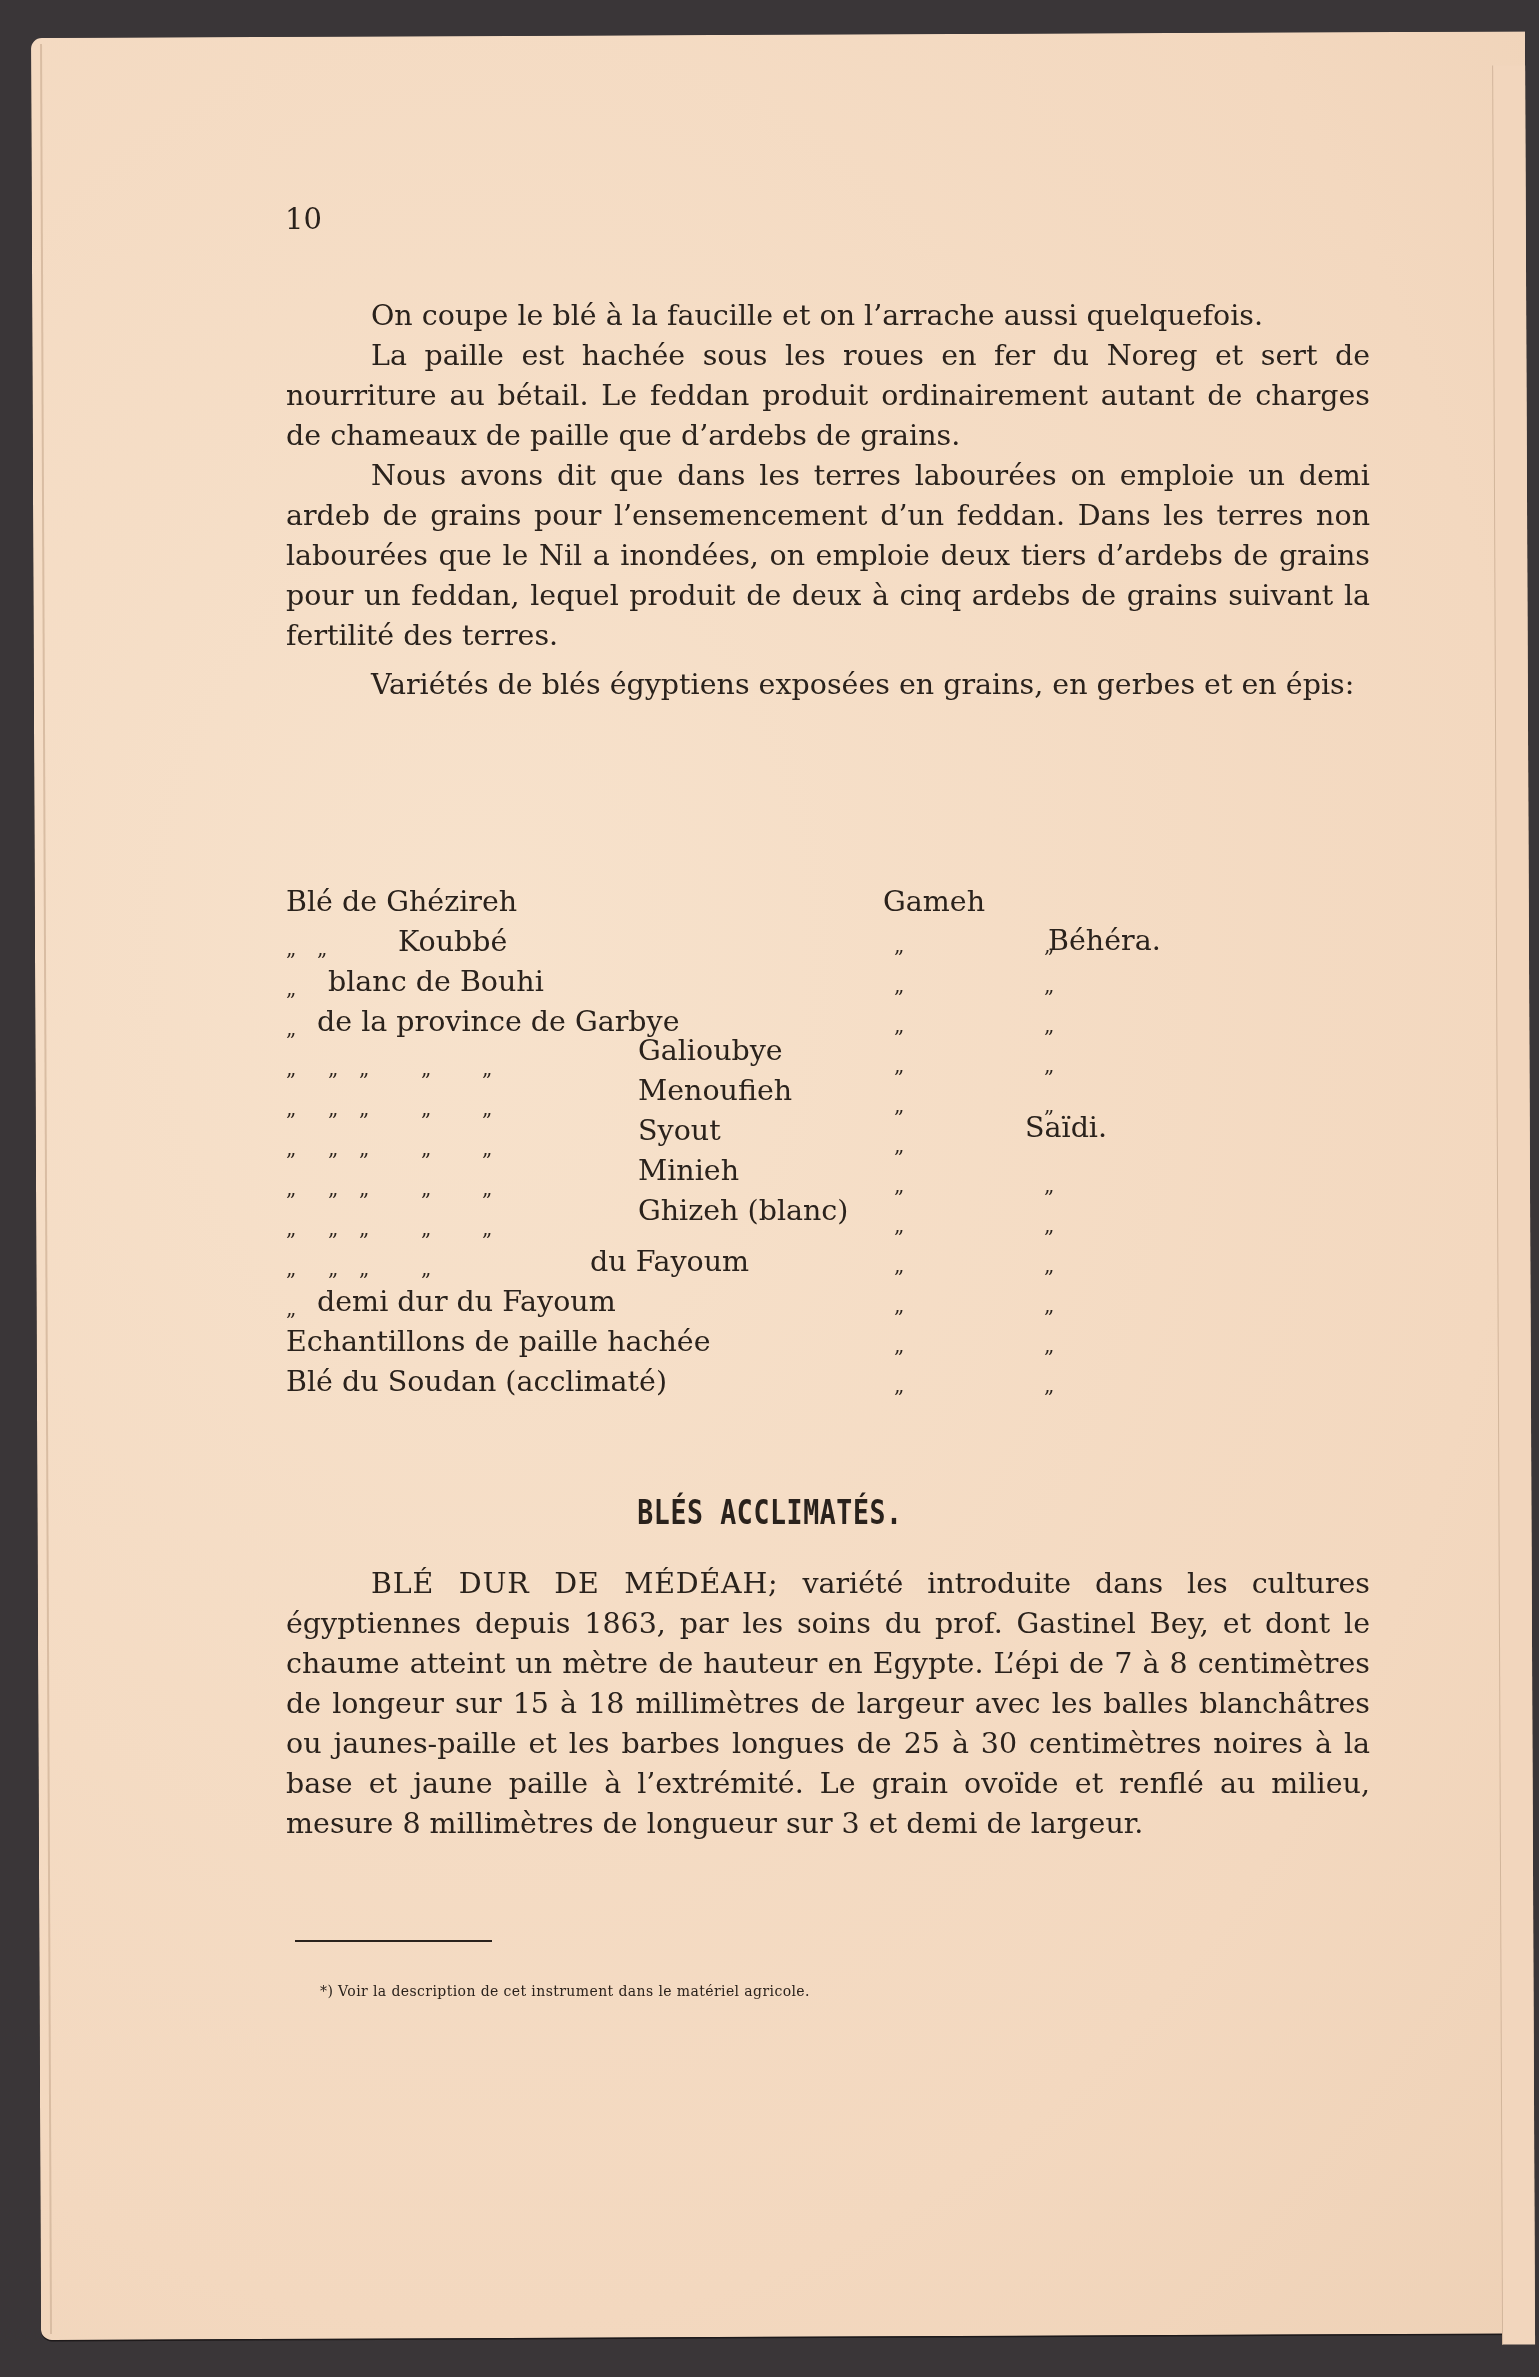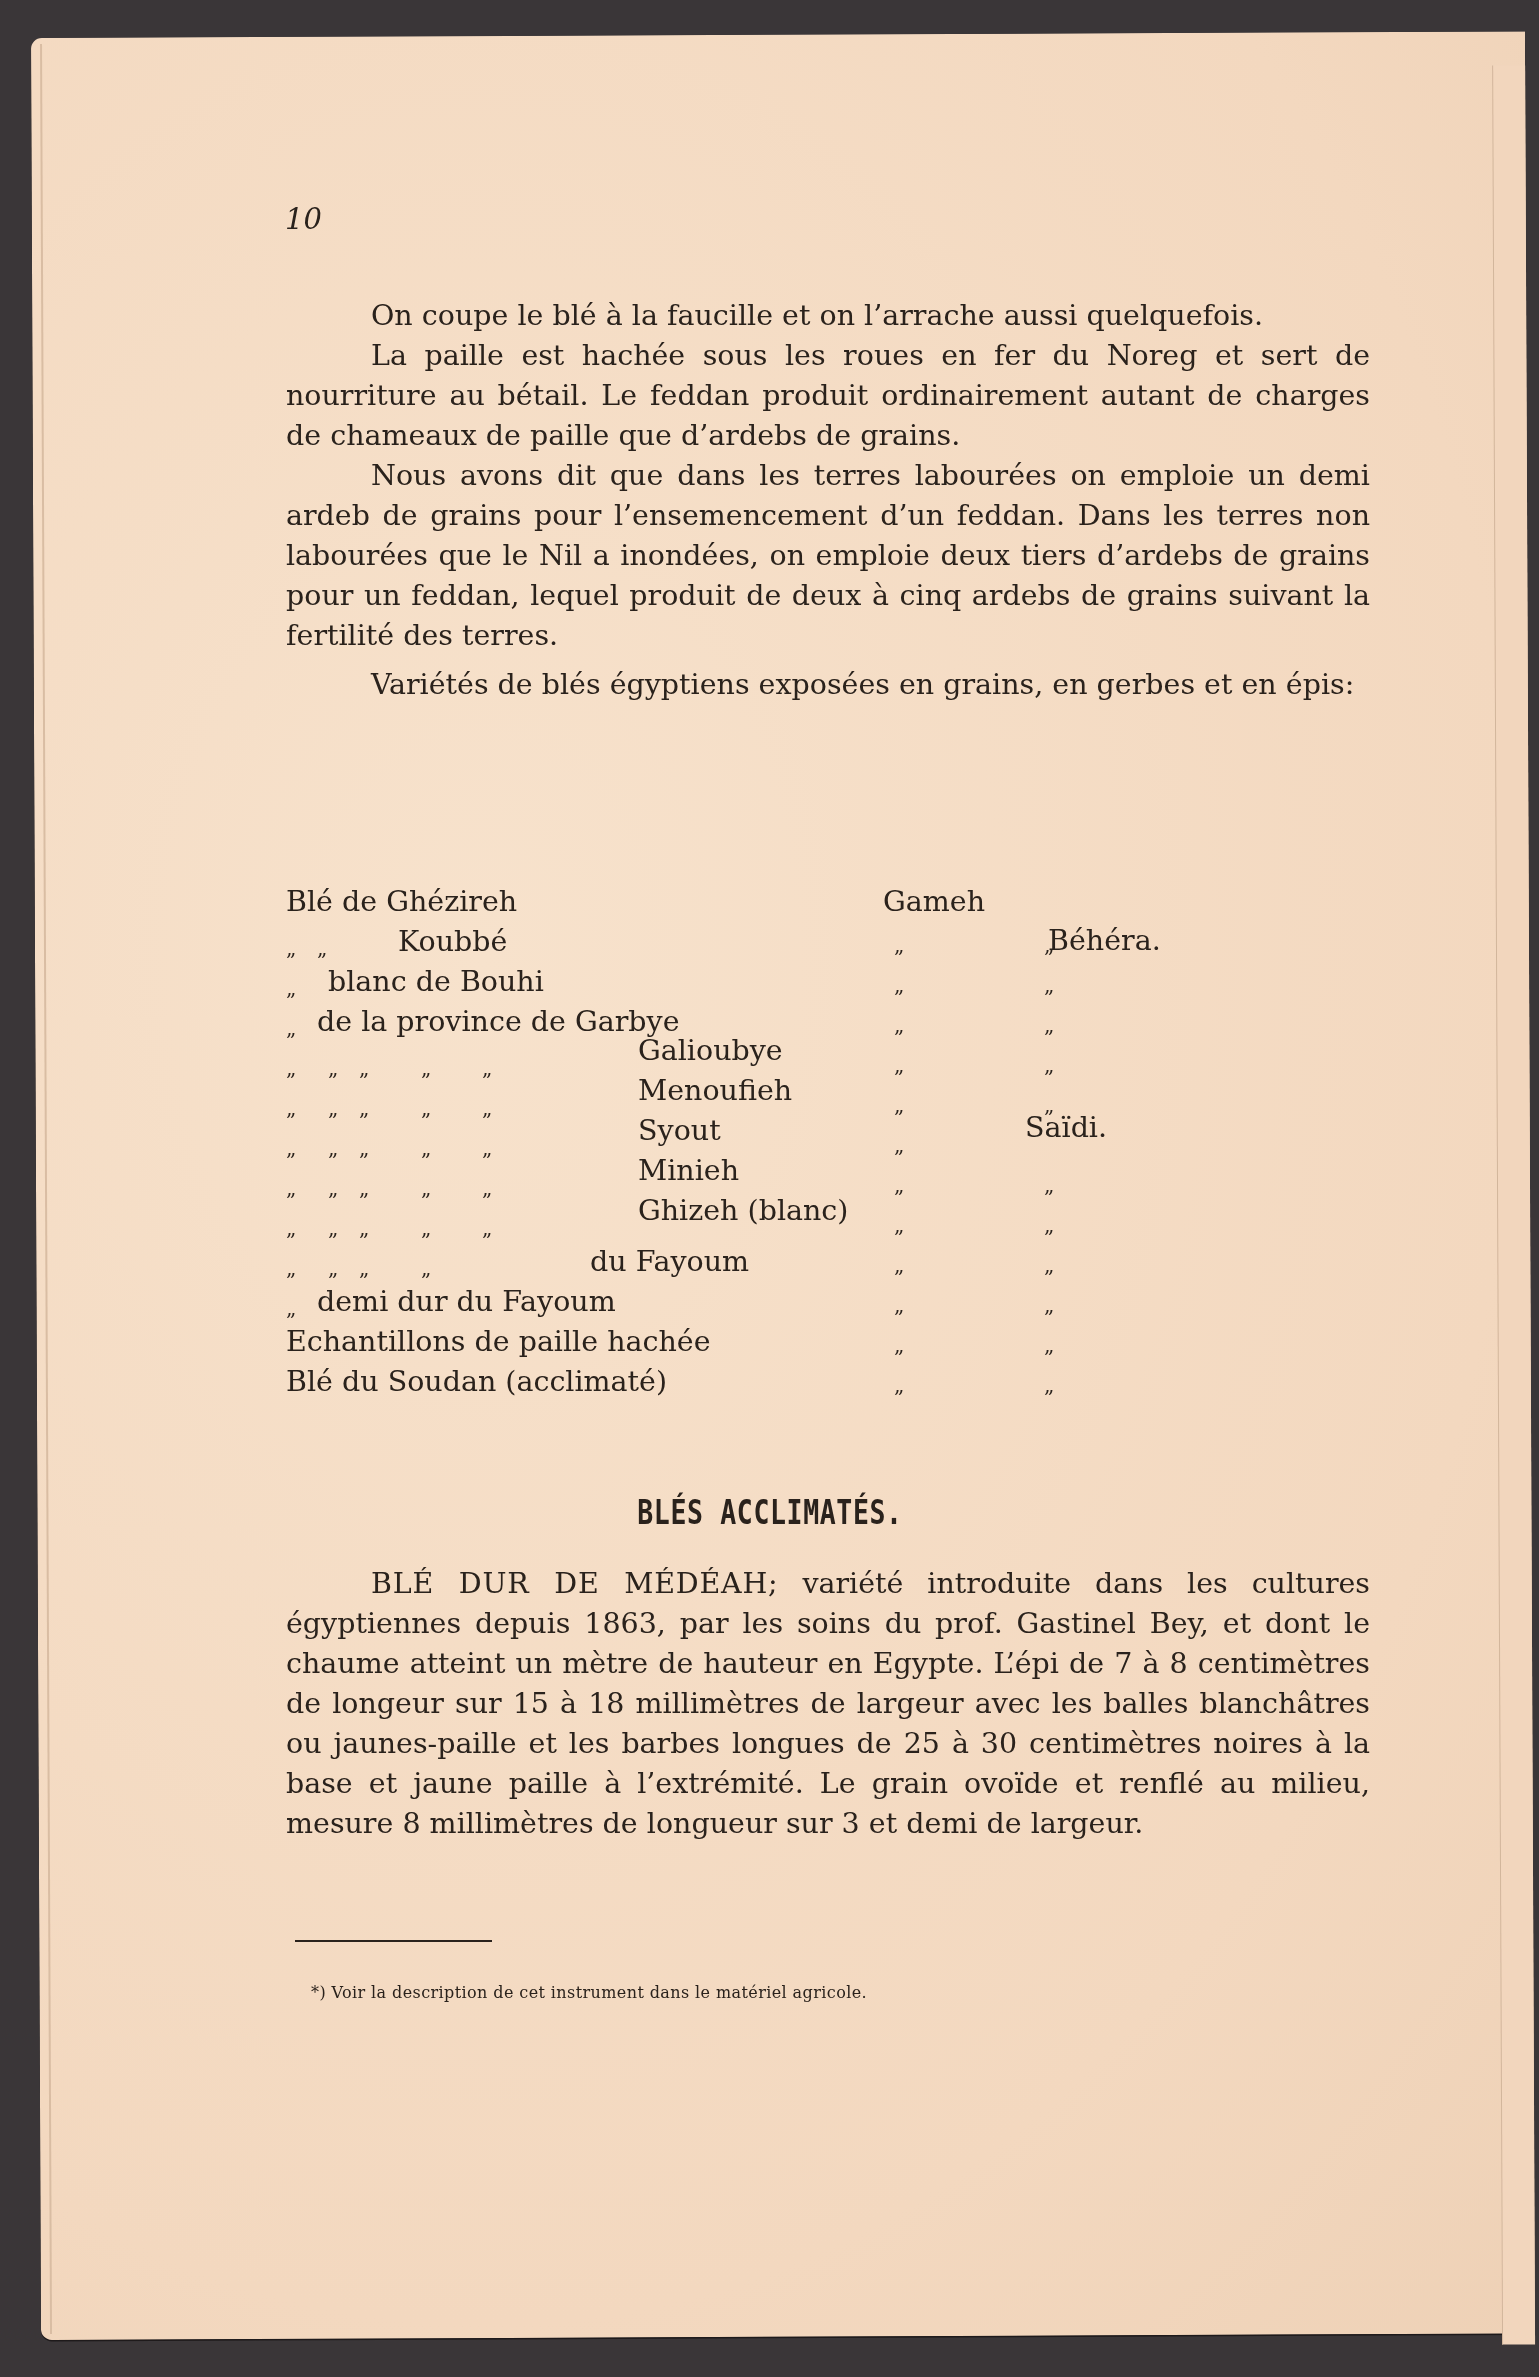--- a/index.html
+++ b/index.html
@@ -21,39 +21,39 @@
     transform-origin: top left;
   }
   .page::before {
     content: ""; position: absolute; left: 9.2px; top: 6.2px; bottom: 6.2px;
     width: 1.5px; background: #d9bda3;
   }
   .next-page-edge {
     position: absolute; right: 0; top: 34px; width: 32px; height: 2279px;
     background: #f2d6bd; border-left: 1.5px solid #d2b69c;
   }
-  .pagenum { position: absolute; left: 285px; top: 202px; font-size: 29px; font-style: italic; }
+  .pagenum { position: absolute; left: 285px; top: 202px; font-size: 29px; }
   .para { position: absolute; left: 286px; width: 1084px; font-size: 28.5px; line-height: 40px; text-align: justify; }
   .para p { margin: 0; text-indent: 85px; }
   .table { position: absolute; left: 286px; top: 885px; width: 924px; }
   .row { position: relative; height: 40px; font-size: 28.5px; }
   .row .c1 { position: absolute; white-space: nowrap; }
   .row .q { position: absolute; font-size: 20px; top: 10.8px; }
   .row .c2 { position: absolute; left: 608px; top: 7.7px; font-size: 20px; }
   .row .c3 { position: absolute; left: 758px; top: 7.7px; font-size: 20px; }
   .row .c2big { position: absolute; left: 597px; top: 0; font-size: 28.5px; }
   .row .c3big { position: absolute; left: 739px; top: -14px; font-size: 28.5px; }
   .heading {
     position: absolute; left: 0; width: 1540px; top: 1492px; text-align: center;
     font-family: "DejaVu Sans Mono", "Liberation Mono", monospace;
     font-size: 34px; letter-spacing: 0.8px; font-weight: bold; color: #2a221c;
     transform: scaleX(0.78);
   }
   .rule { position: absolute; left: 295px; top: 1940px; width: 197px; height: 2.3px; background: #2a221c; }
-  .footnote { position: absolute; left: 311px; top: 1983px; font-size: 16px; letter-spacing: 0.4px; white-space: nowrap; }
+  .footnote { position: absolute; left: 320px; top: 1983px; font-size: 14px; letter-spacing: 0.4px; white-space: nowrap; }
   .sc { font-variant: small-caps; letter-spacing: 0.8px; }
 </style>
 </head>
 <body>
 
 <div class="page">
   <div class="next-page-edge"></div>
 </div>
 
 <div class="pagenum">10</div>

